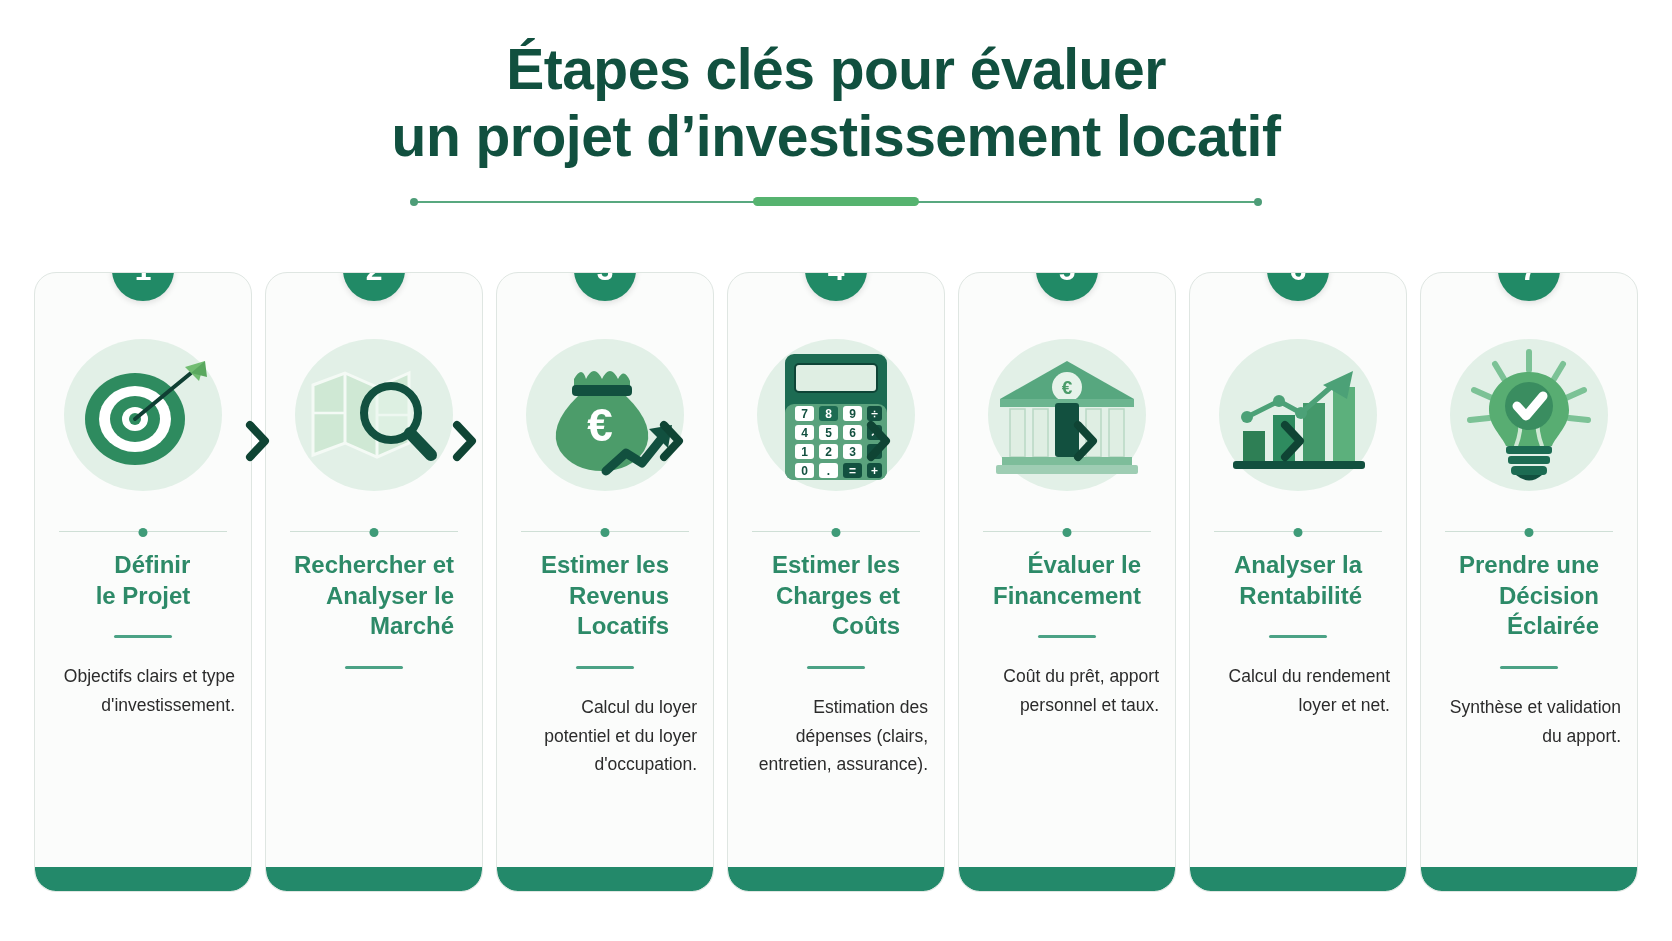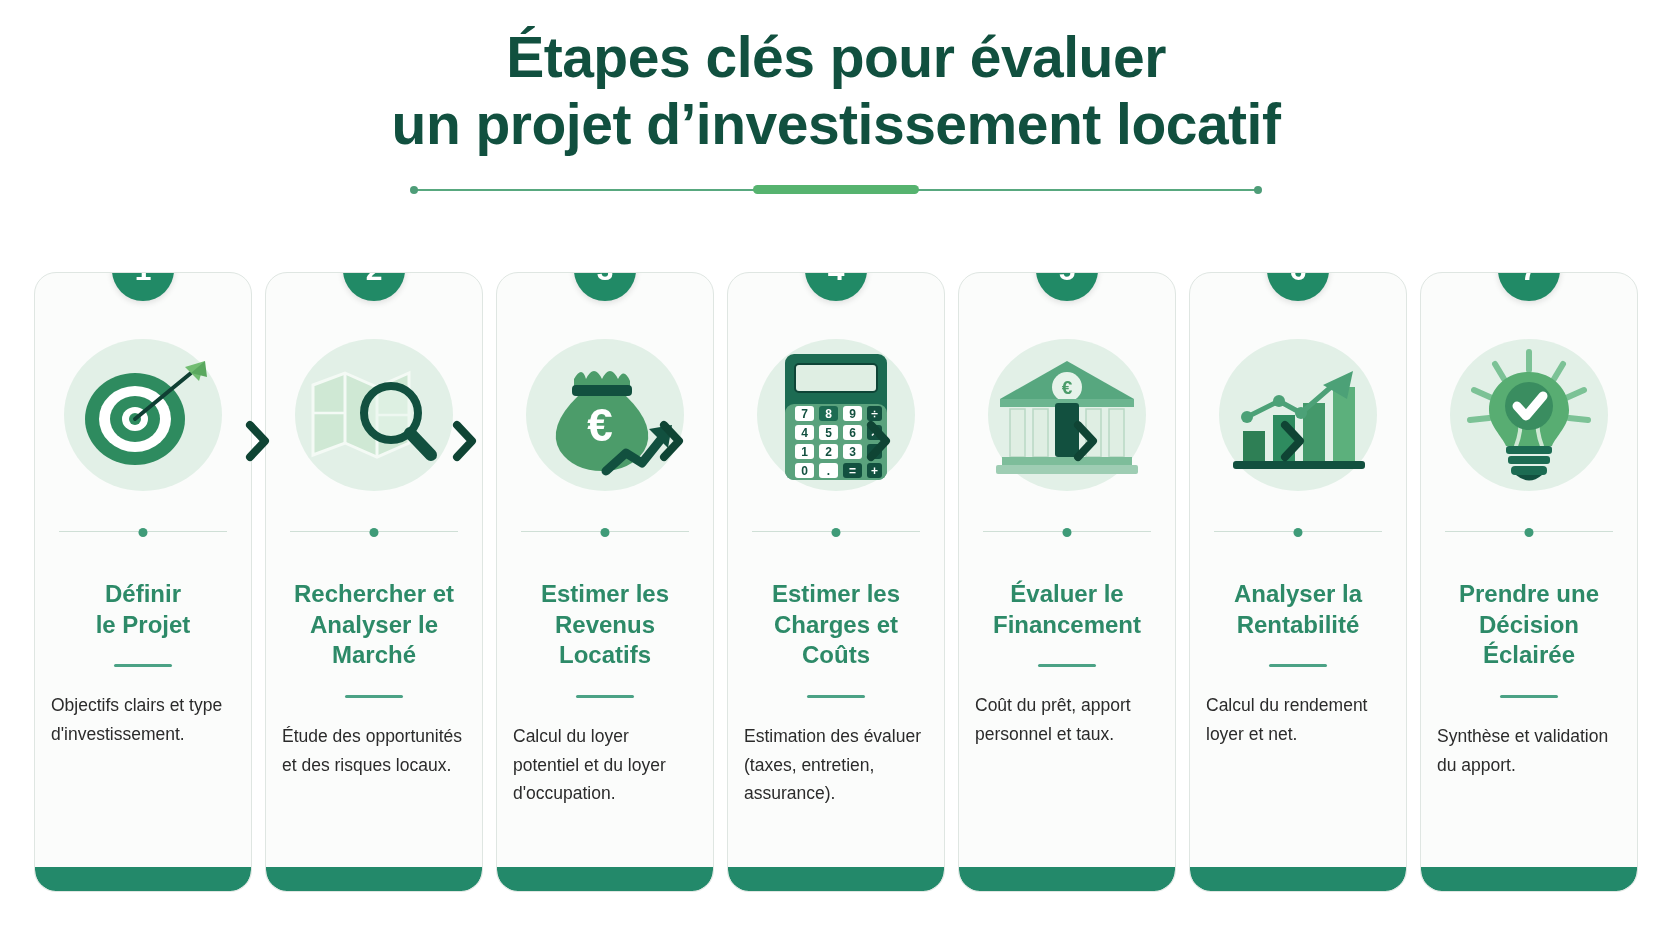--- a/index.html
+++ b/index.html
@@ -7,21 +7,21 @@
   body{
     background:#ffffff;
     font-family:"Liberation Sans", sans-serif;
     overflow:hidden;
     position:relative;
   }
 
   
   #header{
     width:100%;
-    padding-top:24px;
+    padding-top:36px;
     text-align:center;
   }
   #page-title{
     color:#11503f;
     font-size:57px;
     font-weight:bold;
     line-height:1.18;
     letter-spacing:-0.5px;
     white-space:pre-line;
   }
@@ -107,38 +107,38 @@
     background:#cfdfd6;
   }
   .mid-divider .md-dot{
     position:absolute; left:50%; top:1px;
     transform:translateX(-50%);
     width:9px; height:9px; border-radius:50%;
     background:#3f9b78;
   }
 
   .card-title{
-    margin-top:42px;
+    margin-top:13px;
     padding:0 12px;
-    text-align:center;
+    text-align:right;
     color:#2d8a68;
     font-size:24px;
     font-weight:bold;
     line-height:1.28;
     white-space:pre-line;
   }
   .small-divider{
     width:58px; height:3px; border-radius:2px;
     background:#4ba285;
     margin-top:24px;
   }
   .card-desc{
     margin-top:24px;
     padding:0 16px;
-    text-align:left;
+    text-align:right;
     color:#2b2b2b;
     font-size:17.5px;
     line-height:1.62;
   }
   .card-foot{
     position:absolute;
     left:0; right:0; bottom:0;
     height:24px;
     background:#23896a;
     border-radius:0 0 21px 21px;
@@ -209,21 +209,20 @@
       </svg>
     </div>
     <div class="mid-divider">
       <div class="md-line"></div>
       <div class="md-dot"></div>
     </div>
     <div class="card-title">Rechercher et
 Analyser le
 Marché</div>
     <div class="small-divider"></div>
-    <div class="card-desc">Étude des opportunités et des risques locaux.</div>
     <div class="card-foot"></div>
   </div>
 
   <div class="card">
     <div class="card-badge">3</div>
     <div class="icon-wrap">
       <div class="icon-bg"></div>
       <svg width="150" height="135" viewBox="0 0 150 135">
         <path d="M44 30 Q52 16 56 30 Q64 14 72 30 Q80 14 88 30 Q94 18 100 32 L100 40 L44 40 Z" fill="#4c9c6a"></path>
         <rect x="42" y="36" width="60" height="11" rx="4" fill="#12503f"></rect>
@@ -293,21 +292,21 @@
       </svg>
     </div>
     <div class="mid-divider">
       <div class="md-line"></div>
       <div class="md-dot"></div>
     </div>
     <div class="card-title">Estimer les
 Charges et
 Coûts</div>
     <div class="small-divider"></div>
-    <div class="card-desc">Estimation des évaluer (taxes, entretien, assurance).</div>
+    <div class="card-desc">Estimation des dépenses (clairs, entretien, assurance).</div>
     <div class="card-foot"></div>
   </div>
 
   <div class="card">
     <div class="card-badge">5</div>
     <div class="icon-wrap">
       <div class="icon-bg"></div>
       <svg width="150" height="130" viewBox="0 0 150 130">
         <path d="M75 10 L142 48 L8 48 Z" fill="#57a77f"></path>
         <circle cx="75" cy="36" r="15" fill="#e6f3ea"></circle>

